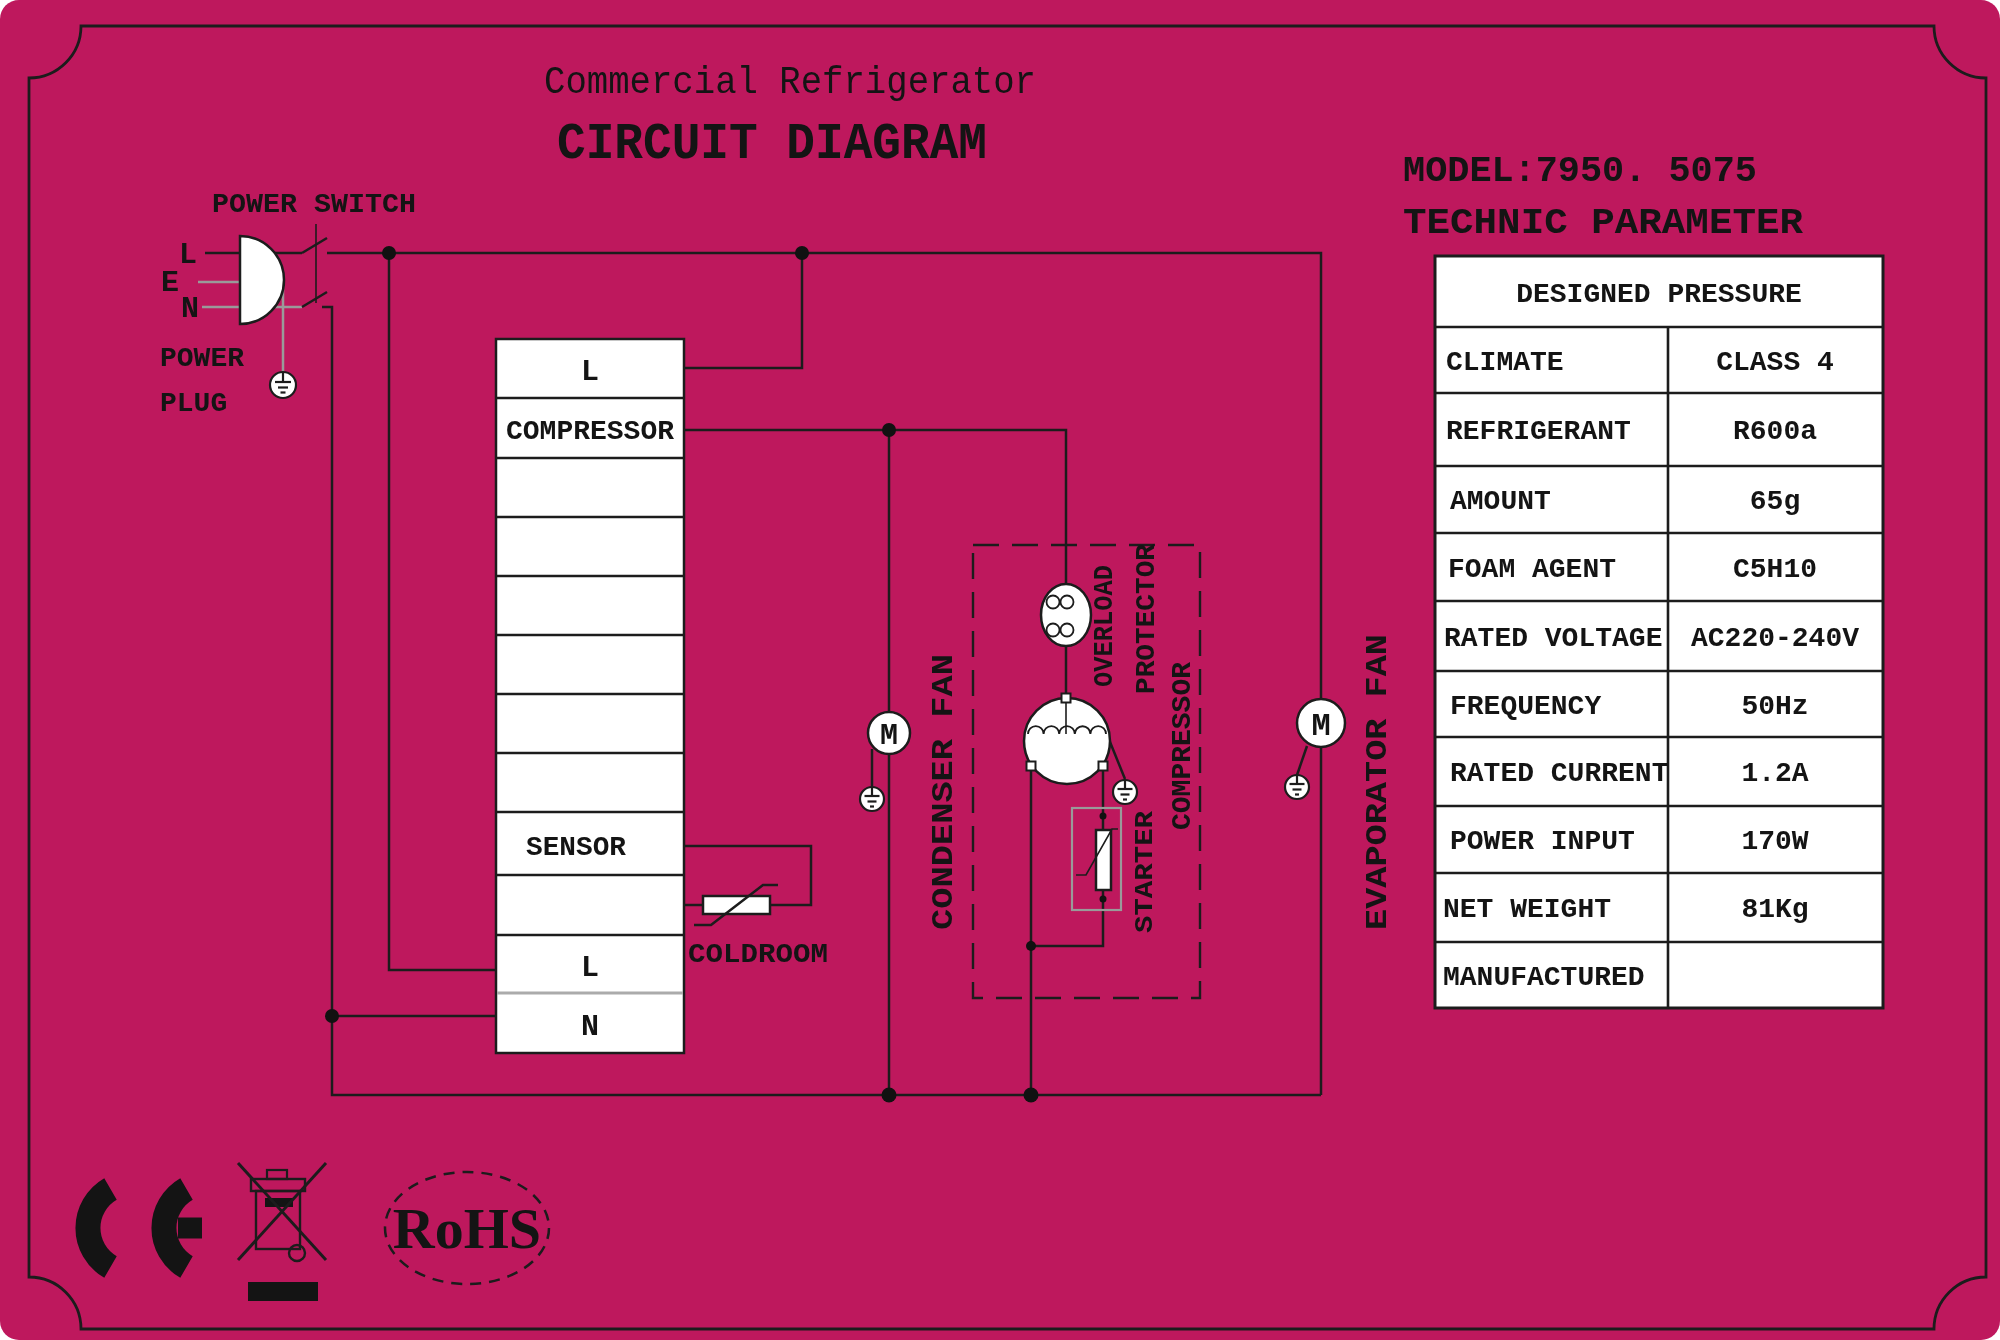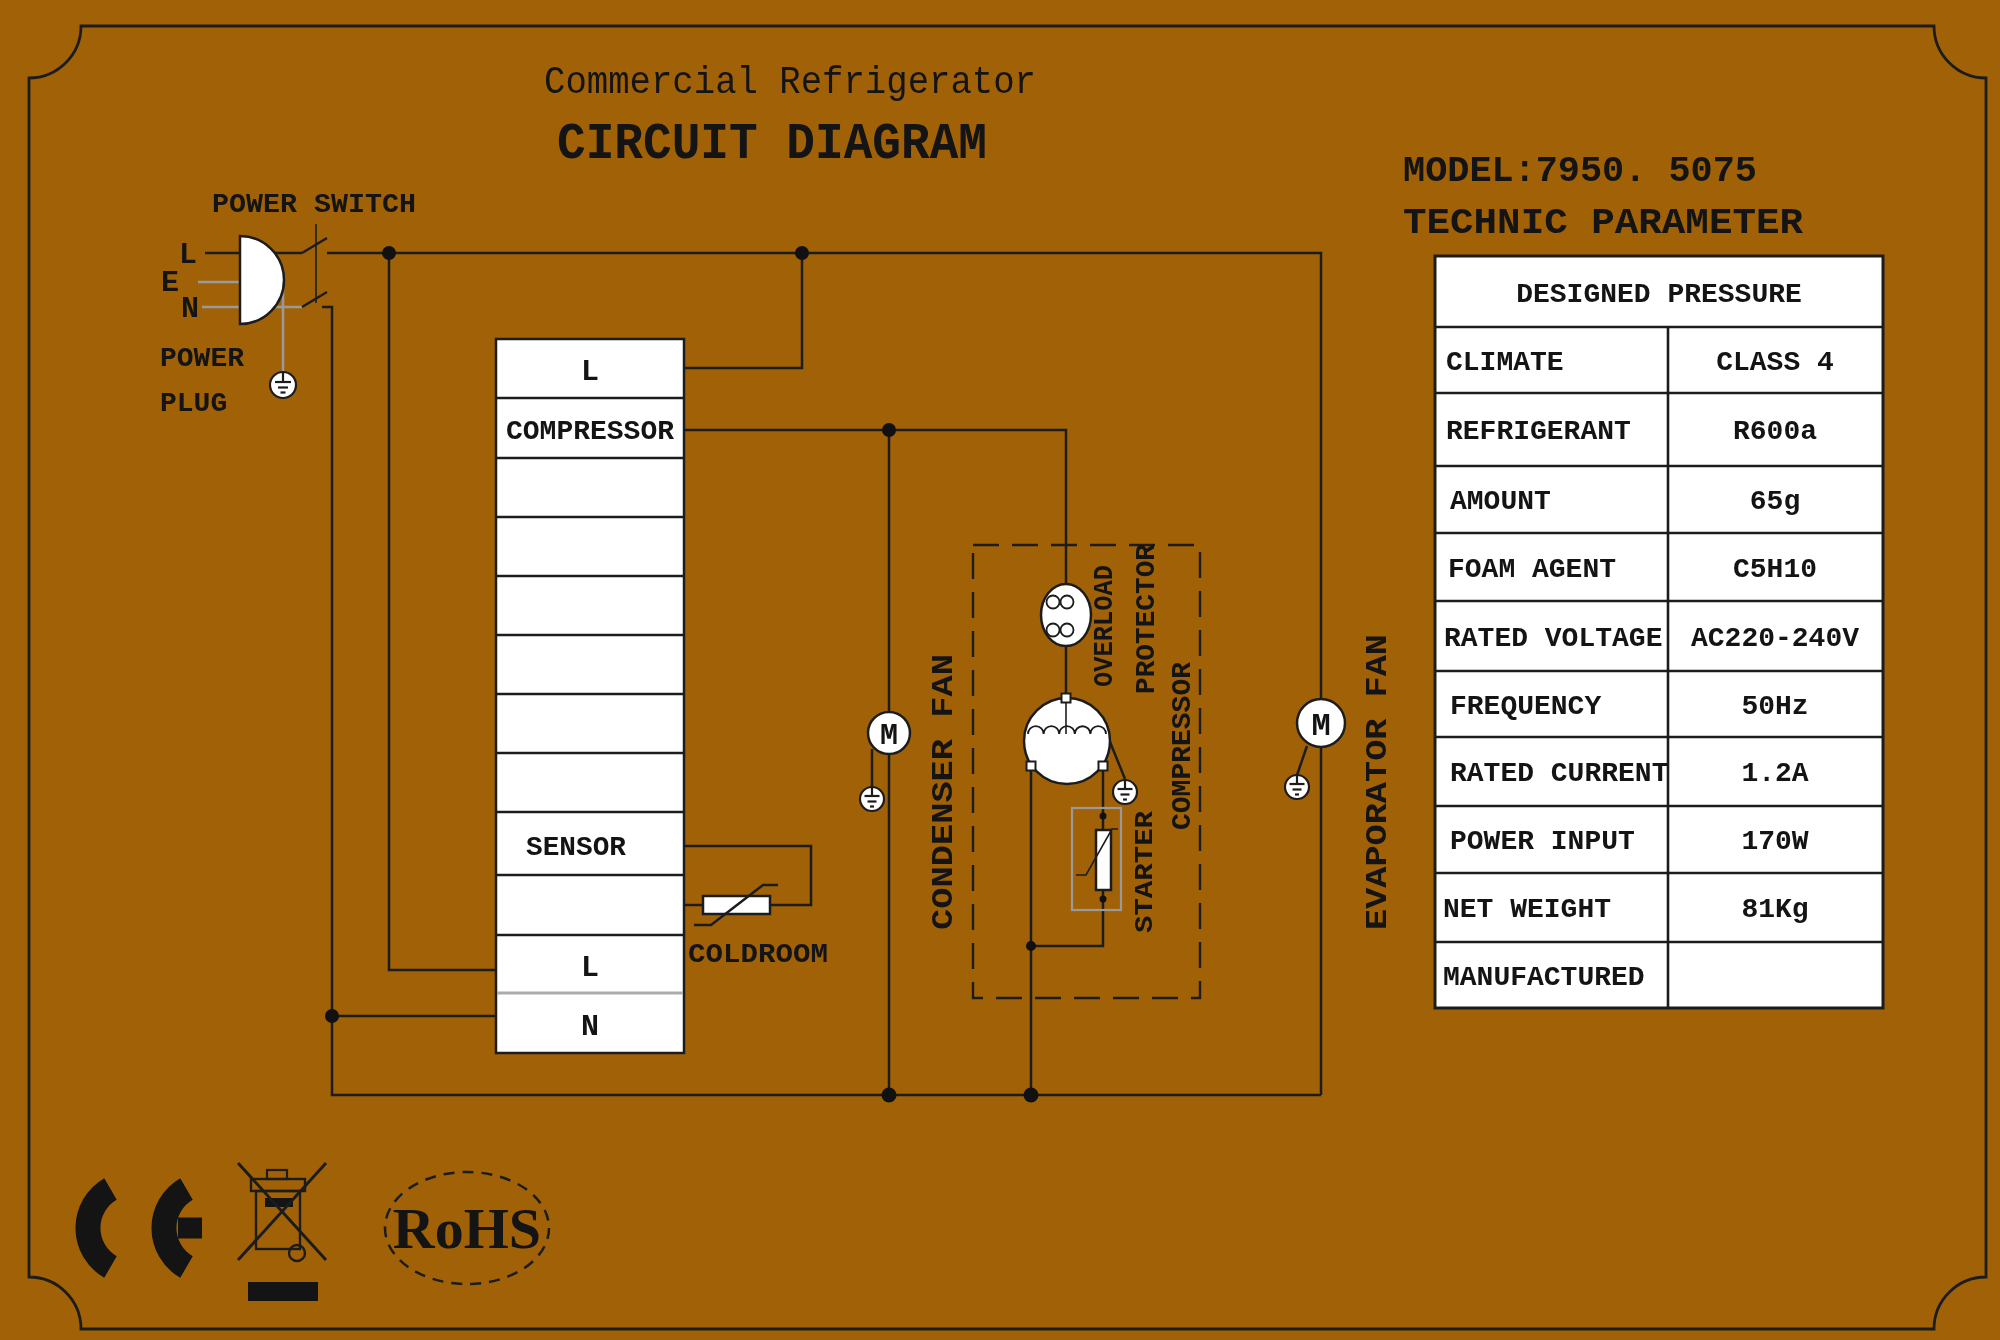--- a/index.html
+++ b/index.html
@@ -1,16 +1,16 @@
 <!DOCTYPE html>
 <html><head>
 <meta charset="utf-8">
 <style>
   html,body{margin:0;padding:0;background:#ffffff;}
-  #stage{position:relative;width:2000px;height:1340px;background:#a16207;overflow:hidden;}
+  #stage{position:relative;width:2000px;height:1340px;background:#be185d;overflow:hidden;border-radius:19px;}
   svg text{font-family:"Liberation Mono","DejaVu Sans Mono",monospace;fill:#141414;font-weight:700;}
   svg text.light{font-weight:400;}
   svg text.serif{font-family:"Liberation Serif","DejaVu Serif",serif;font-weight:600;}
   .wire{stroke:#1c1c1c;stroke-width:2.5;fill:none;}
   .wire-thin{stroke:#1c1c1c;stroke-width:1.6;fill:none;}
   .wire-gray{stroke:#9a9a9a;stroke-width:2.5;fill:none;}
   .sym{stroke:#1c1c1c;stroke-width:2.5;fill:#ffffff;}
   .sym-thin{stroke:#1c1c1c;stroke-width:2;fill:#ffffff;}
   .dot{fill:#111111;stroke:none;}
 </style>

